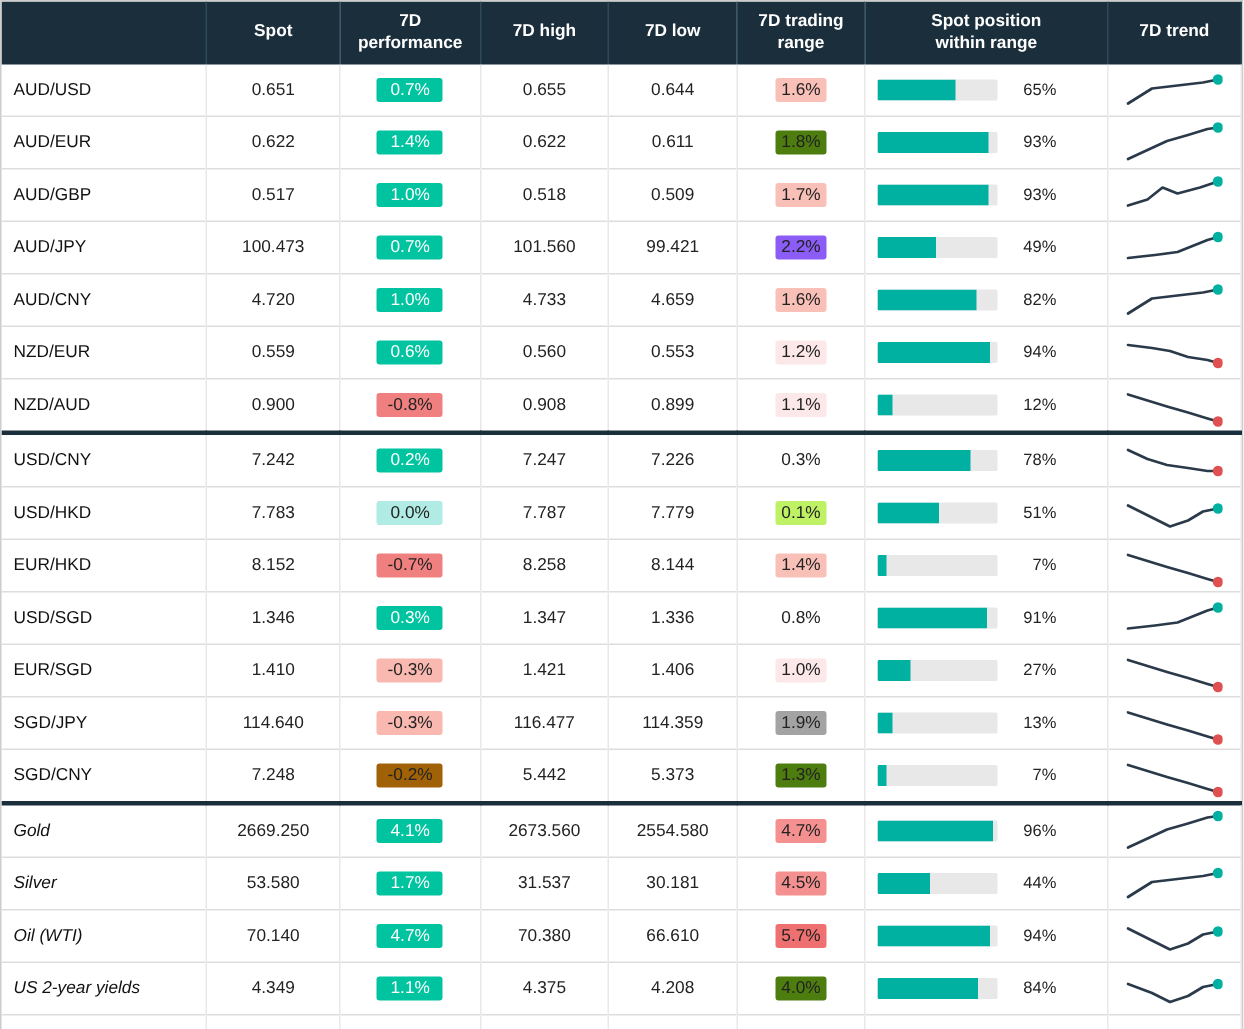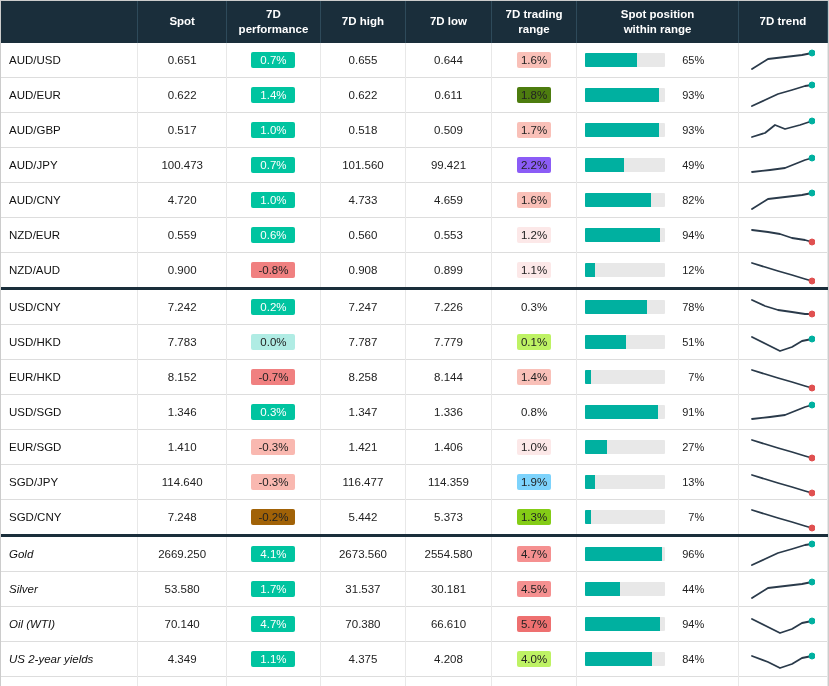--- a/index.html
+++ b/index.html
@@ -434,21 +434,21 @@
     </tr>
         <tr>
       <td style="font-style:normal">SGD/JPY</td>
       <td>114.640</td>
       <td>
         <span class="perf-cell" style="background:#f9b8b0;color:#222">-0.3%</span>
       </td>
       <td>116.477</td>
       <td>114.359</td>
       <td>
-        <span class="range-cell" style="background:#7dd3fc">1.9%</span>
+        <span class="range-cell" style="background:#a3a3a3">1.9%</span>
       </td>
       <td>
         <div class="spot-bar-container">
           <div class="spot-bar-bg">
             <div class="spot-bar-fill" style="width:10px"></div>
           </div>
           <span class="spot-pct">13%</span>
         </div>
       </td>
       <td class="trend-cell">
@@ -460,21 +460,21 @@
     </tr>
         <tr>
       <td style="font-style:normal">SGD/CNY</td>
       <td>7.248</td>
       <td>
         <span class="perf-cell" style="background:#a16207;color:#222">-0.2%</span>
       </td>
       <td>5.442</td>
       <td>5.373</td>
       <td>
-        <span class="range-cell" style="background:#84cc16">1.3%</span>
+        <span class="range-cell" style="background:#4d7c0f">1.3%</span>
       </td>
       <td>
         <div class="spot-bar-container">
           <div class="spot-bar-bg">
             <div class="spot-bar-fill" style="width:6px"></div>
           </div>
           <span class="spot-pct">7%</span>
         </div>
       </td>
       <td class="trend-cell">
@@ -564,21 +564,21 @@
     </tr>
         <tr>
       <td style="font-style:italic">US 2-year yields</td>
       <td>4.349</td>
       <td>
         <span class="perf-cell" style="background:#00c4a0;color:#fff">1.1%</span>
       </td>
       <td>4.375</td>
       <td>4.208</td>
       <td>
-        <span class="range-cell" style="background:#bef264">4.0%</span>
+        <span class="range-cell" style="background:#4d7c0f">4.0%</span>
       </td>
       <td>
         <div class="spot-bar-container">
           <div class="spot-bar-bg">
             <div class="spot-bar-fill" style="width:67px"></div>
           </div>
           <span class="spot-pct">84%</span>
         </div>
       </td>
       <td class="trend-cell">

